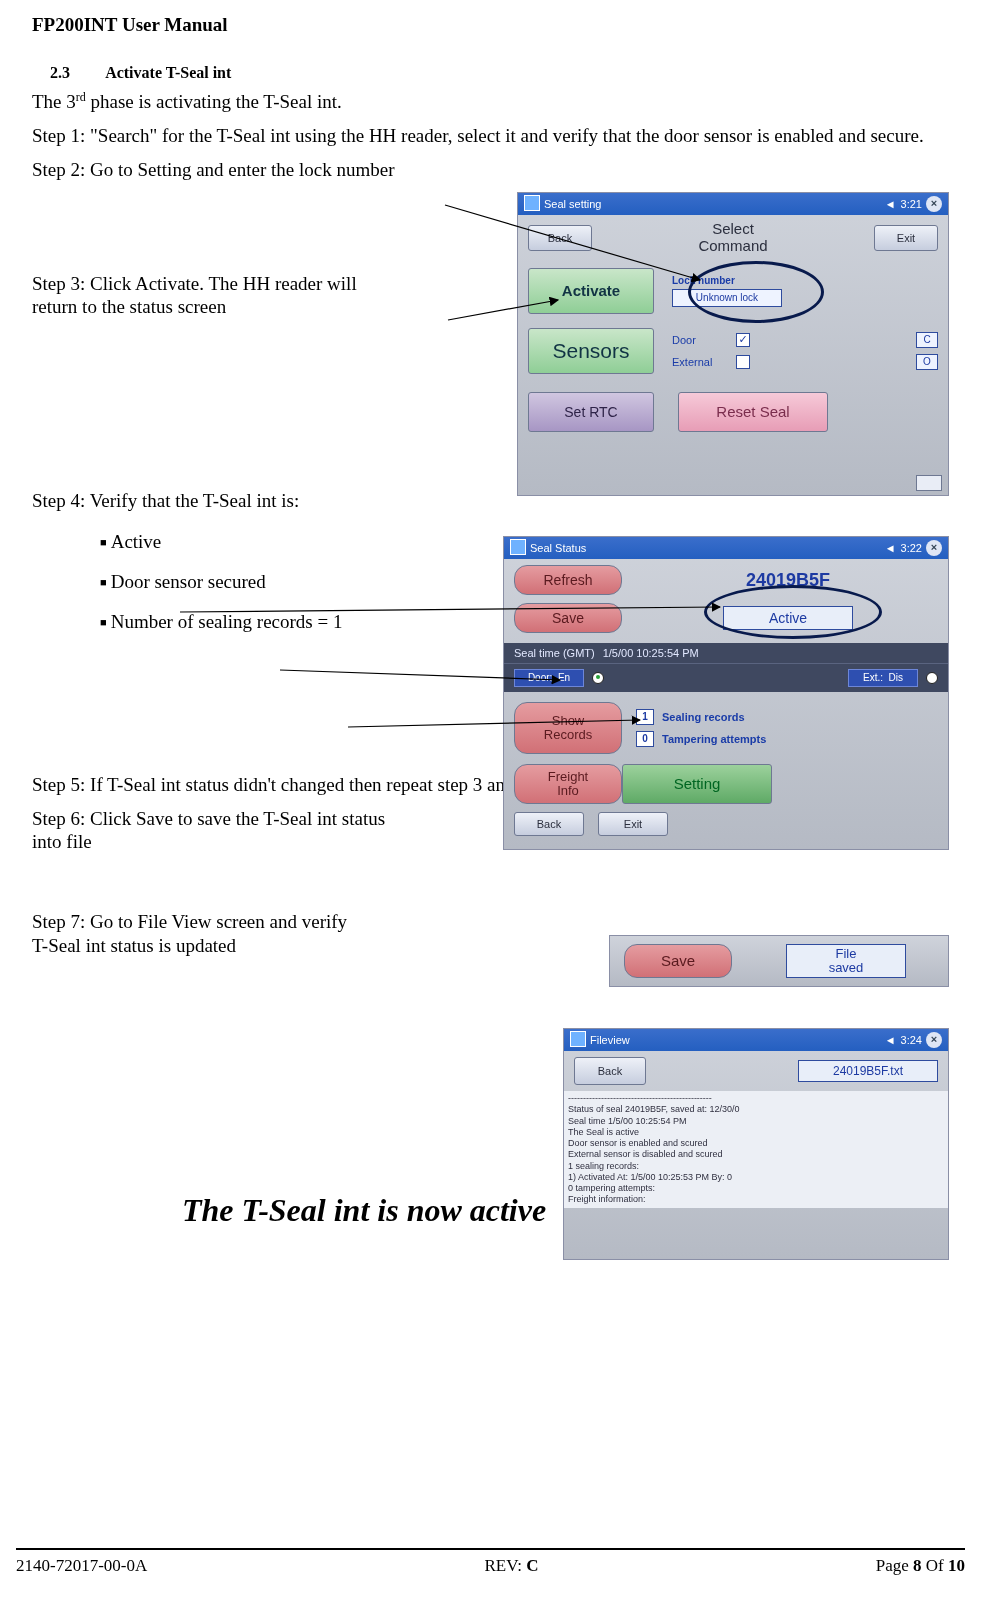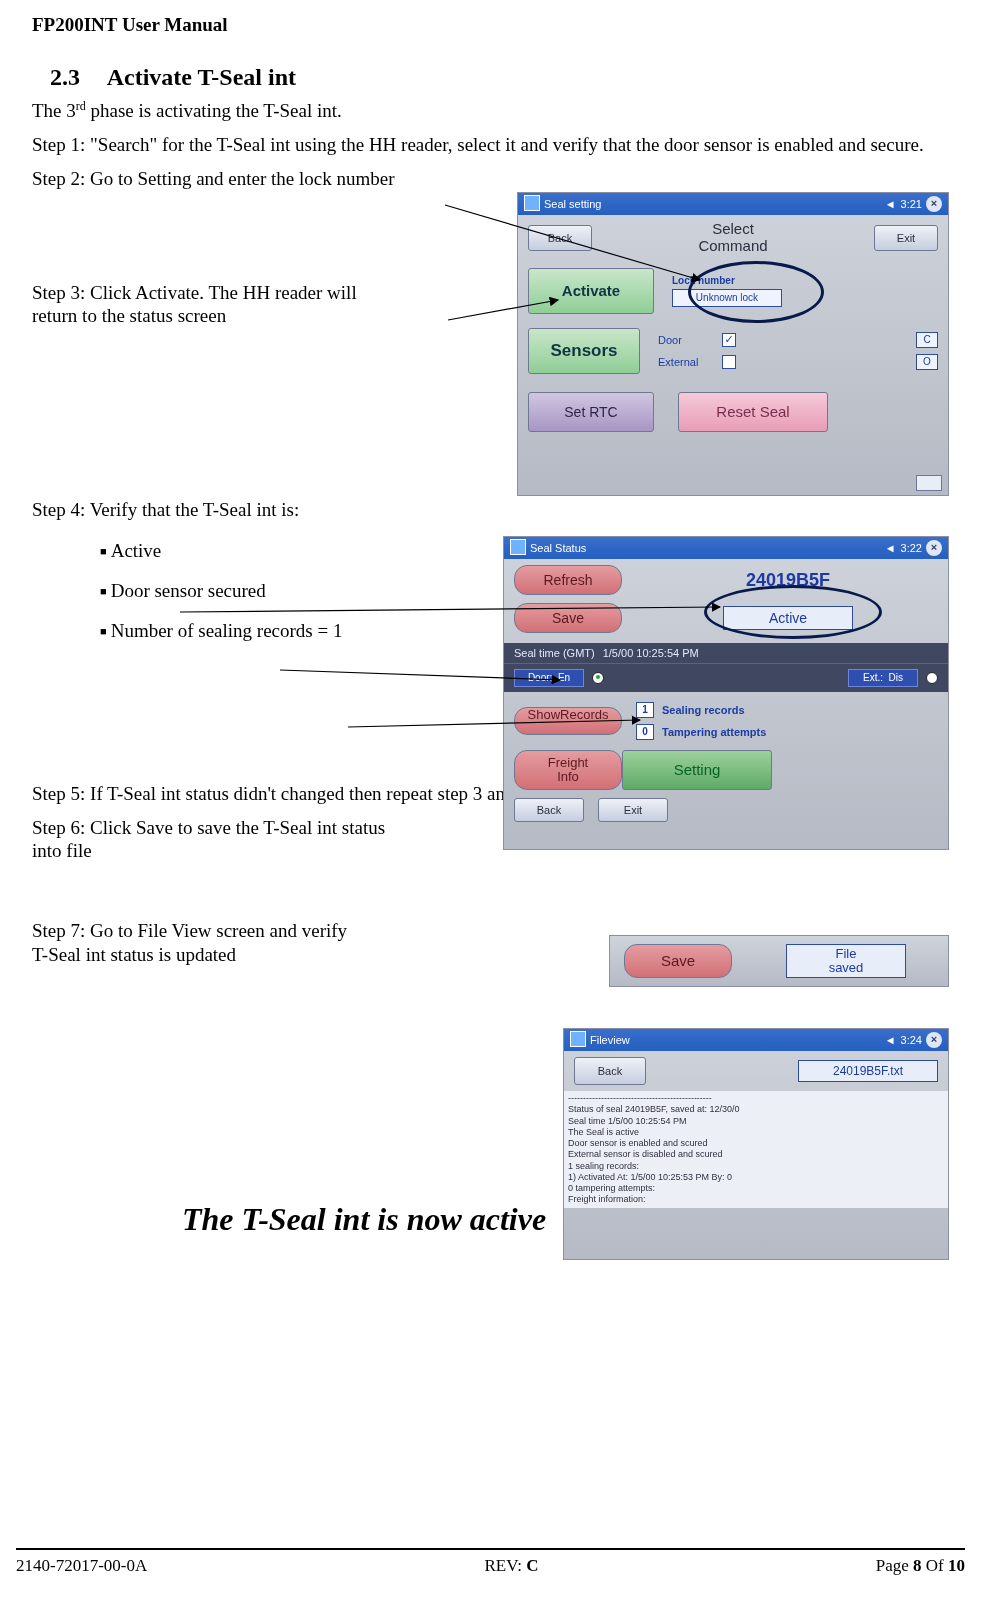--- a/index.html
+++ b/index.html
@@ -22,21 +22,21 @@
     font-size: 19px;
   }
   .content {
     position: absolute;
     top: 60px;
     left: 32px;
     right: 32px;
   }
   .section-heading {
     font-weight: bold;
-    font-size: 24px;
+    font-size: 16px;
     margin-top: 4px;
     margin-bottom: 8px;
   }
   .section-heading .num { display:inline-block; width: 52px; margin-left: 18px;}
   p.para {
     margin: 6px 0 10px 0;
     line-height: 1.25;
   }
   sup { font-size: 12px; }
   .indent-sub {
@@ -200,21 +200,21 @@
 
     <div style="display:flex;align-items:center;gap:18px;margin-top:14px">
       <span class="btn green" style="width:126px;height:46px;line-height:44px;font-size:15px;font-weight:bold">Activate</span>
       <div style="flex:1">
         <div class="smalltxt" style="margin-bottom:3px">Lock number</div>
         <span class="inputbox" style="width:110px;height:18px;line-height:16px">Unknown lock</span>
       </div>
     </div>
 
     <div style="display:flex;align-items:center;gap:18px;margin-top:14px">
-      <span class="btn green" style="width:112px;height:46px;line-height:44px;font-size:17px;font-weight:bold">Sensors</span>
+      <span class="btn green" style="width:126px;height:46px;line-height:44px;font-size:21px;font-weight:normal">Sensors</span>
       <div style="flex:1;font-size:11px;color:#1a3ca8">
         <div style="display:flex;align-items:center;gap:8px;margin-bottom:6px">
           <span style="width:56px">Door</span>
           <span class="chk">✓</span>
           <span style="flex:1"></span>
           <span class="inputbox" style="width:22px;height:16px;line-height:14px">C</span>
         </div>
         <div style="display:flex;align-items:center;gap:8px">
           <span style="width:56px">External</span>
           <span class="chk"></span>
@@ -260,21 +260,21 @@
     </div>
     <div style="background:#3f4860;color:#e2e8ff;margin:0 -10px;padding:5px 10px;display:flex;align-items:center;gap:8px;font-size:11px;border-top:1px solid #5a6480">
       <span class="statusbox" style="width:70px;height:18px;line-height:16px;background:#2e4fb0;color:#fff;border-color:#6d86d8"><span>Door:</span>&nbsp;&nbsp;<span>En</span></span>
       <span class="radio on"></span>
       <span style="flex:1"></span>
       <span class="statusbox" style="width:70px;height:18px;line-height:16px;background:#2e4fb0;color:#fff;border-color:#6d86d8"><span>Ext.:</span>&nbsp;&nbsp;<span>Dis</span></span>
       <span class="radio"></span>
     </div>
 
     <div style="display:flex;align-items:center;gap:14px;margin-top:10px">
-      <span class="btn red" style="width:108px;height:28px;font-size:13px;display:flex;flex-direction:row;justify-content:center;line-height:1.1">
+      <span class="btn red" style="width:108px;height:52px;font-size:13px;display:flex;flex-direction:column;justify-content:center;line-height:1.1">
         <span>Show</span>
         <span>Records</span>
       </span>
       <div style="flex:1;font-size:11px;color:#1a3ca8;font-weight:bold">
         <div style="display:flex;align-items:center;gap:8px;margin-bottom:6px">
           <span class="numbox">1</span>
           <span>Sealing records</span>
         </div>
         <div style="display:flex;align-items:center;gap:8px">
           <span class="numbox">0</span>

